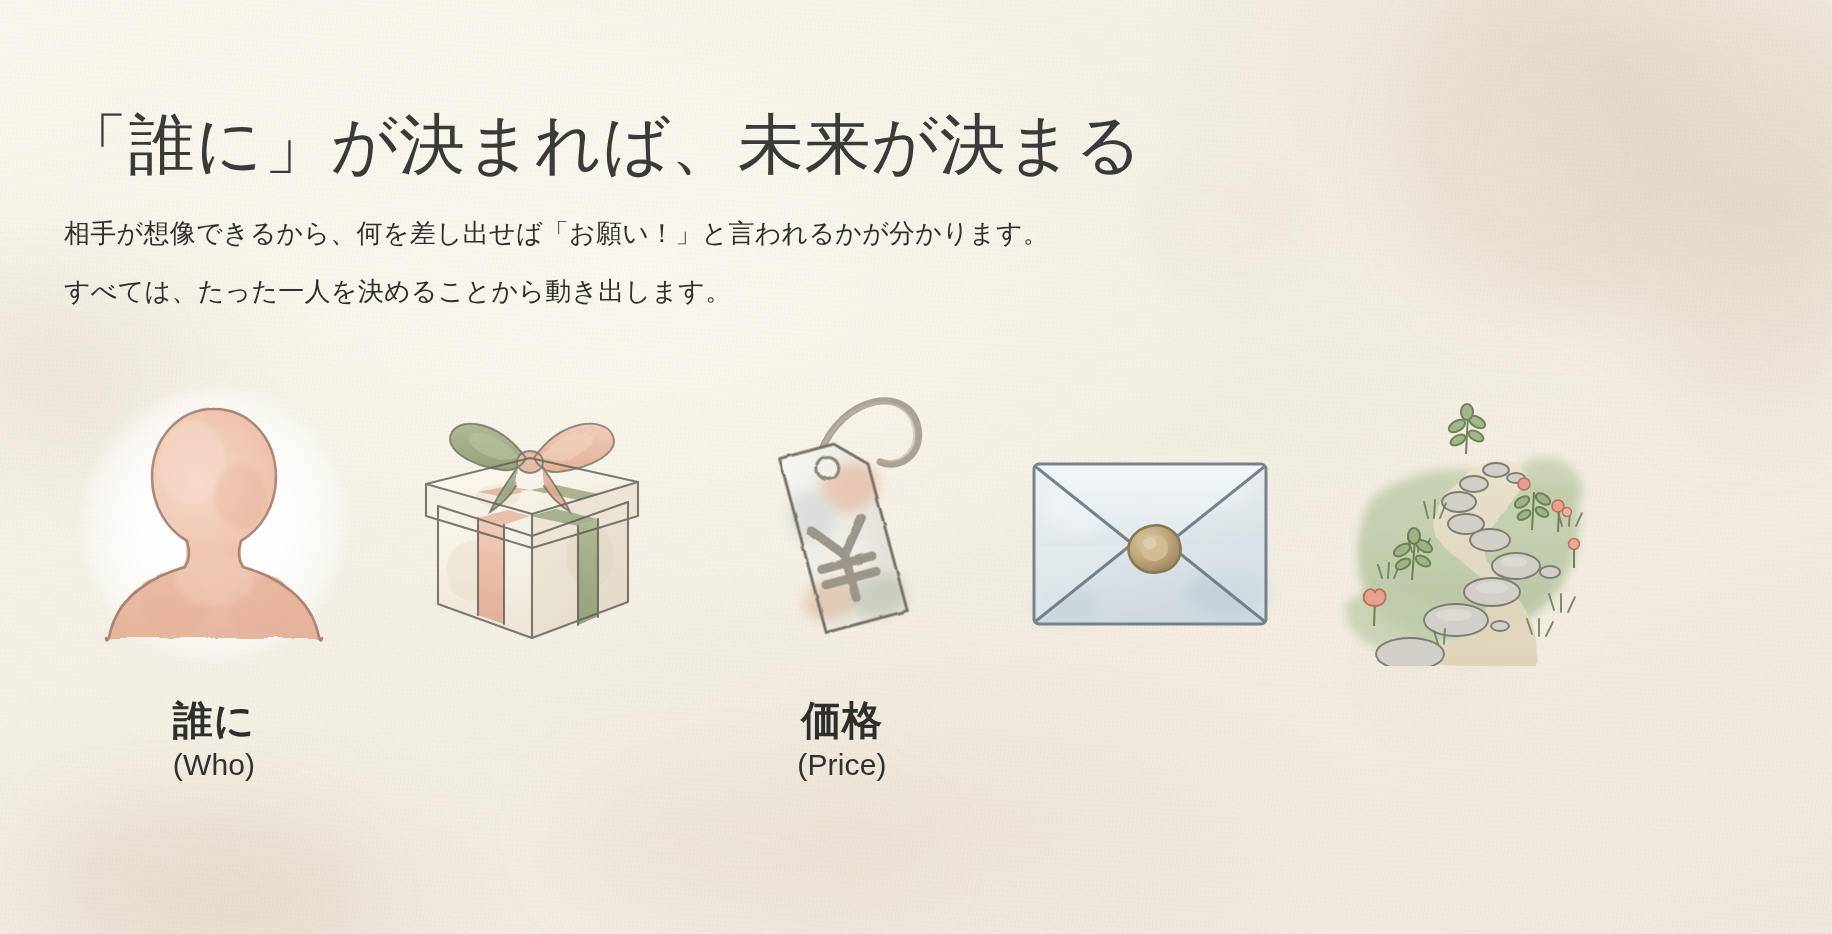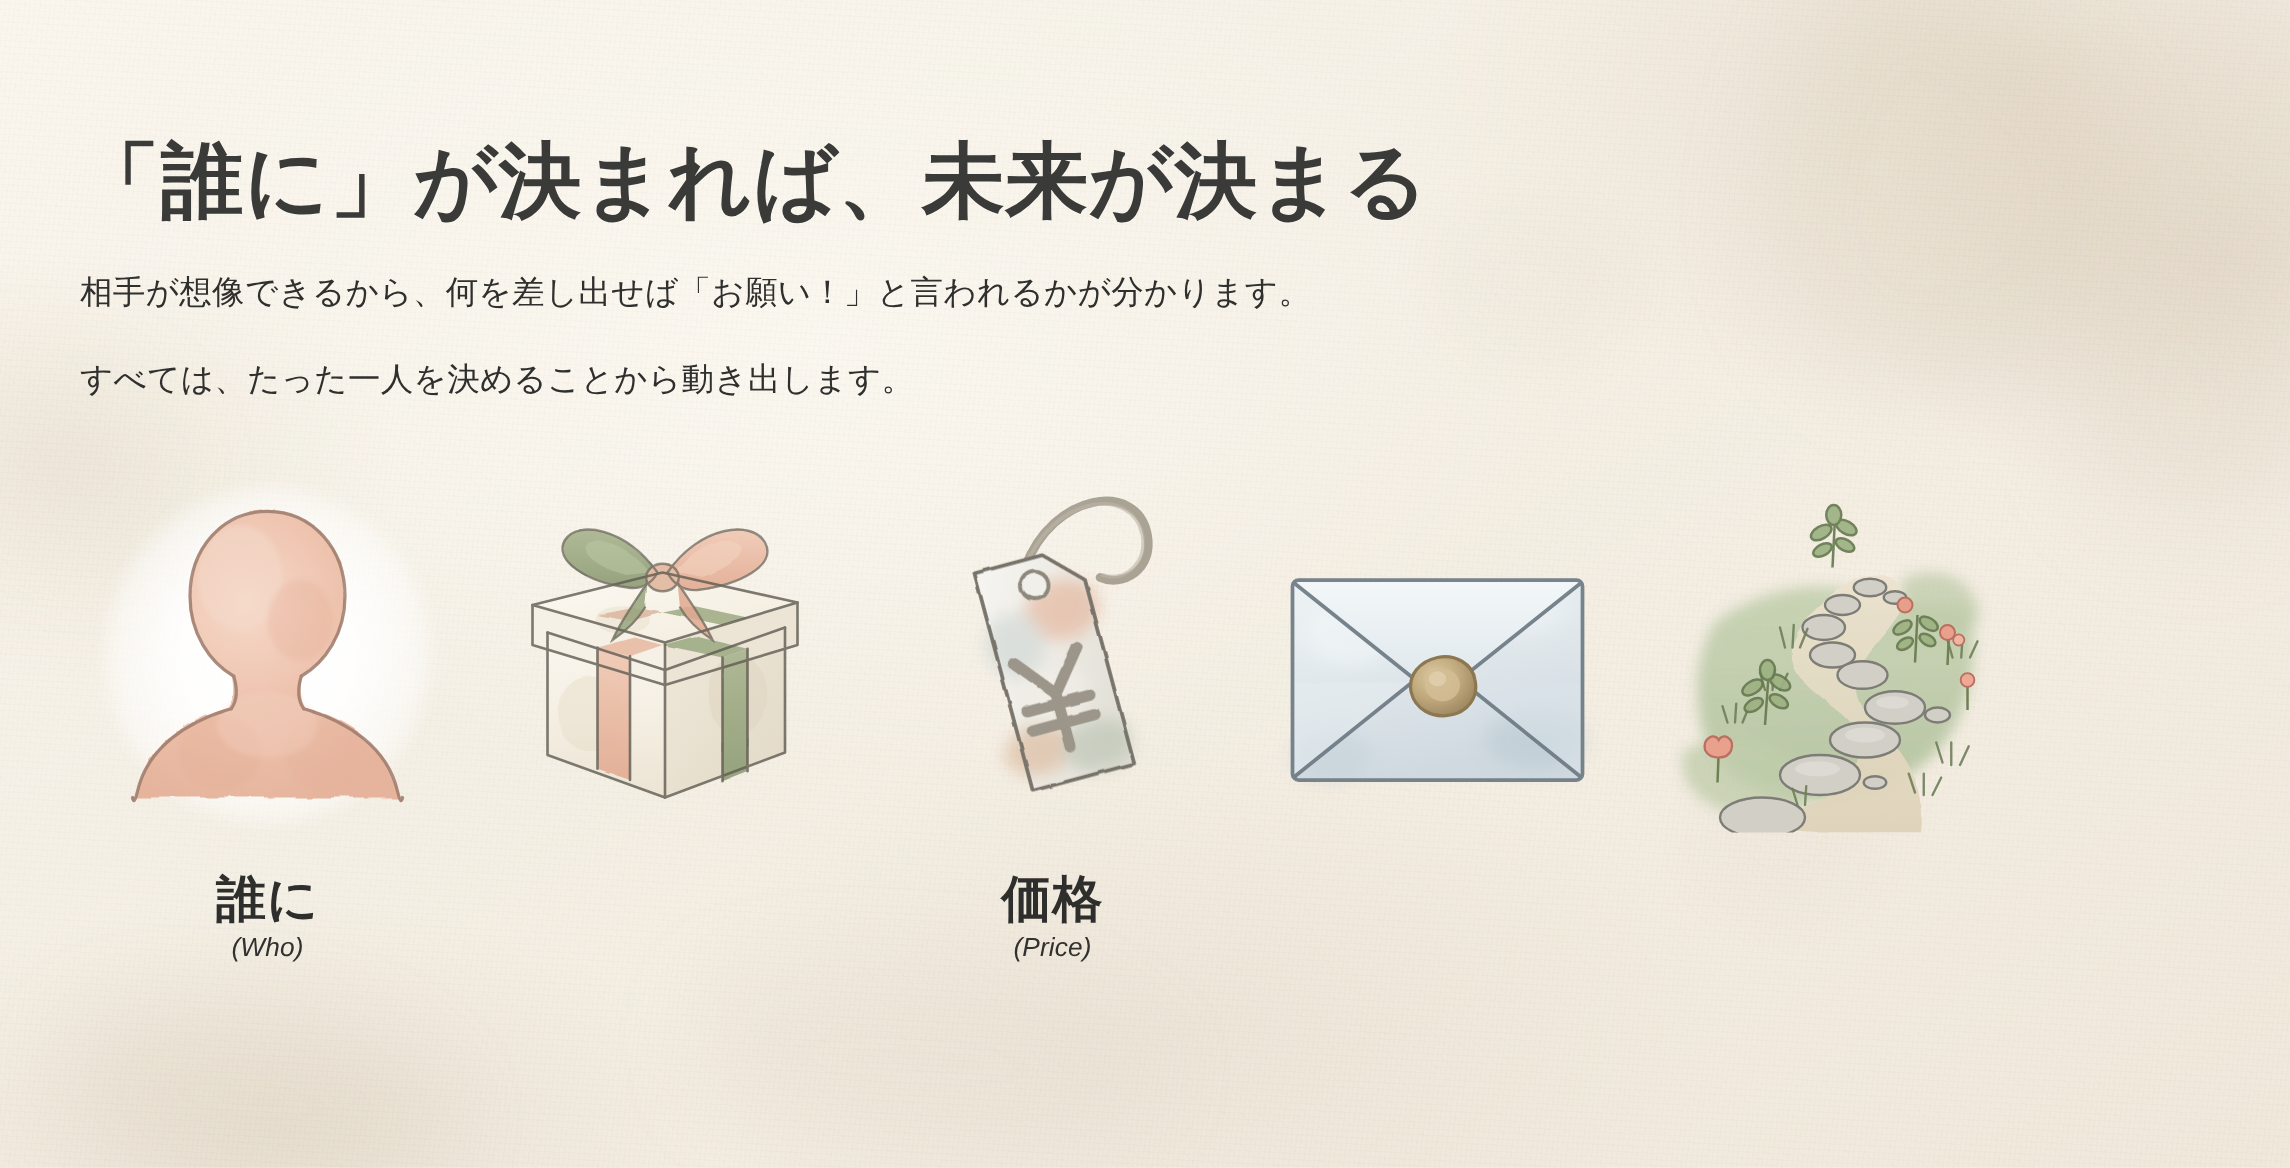--- a/index.html
+++ b/index.html
@@ -44,37 +44,37 @@
       repeating-linear-gradient(44deg, rgba(160,144,122,0.028) 0px, rgba(160,144,122,0.028) 1px, rgba(0,0,0,0) 1px, rgba(0,0,0,0) 9px);
   }
   #washes { position:absolute; inset:0; pointer-events:none; }
 
   
   #headline {
     position: absolute;
     left: 62px;
     top: 56px;
     font-size: 66px;
-    font-weight: 700;
+    font-weight: 400;
     letter-spacing: .012em;
     color: #3a3a38;
     white-space: nowrap;
     text-shadow: 0 1px 0 rgba(255,255,255,.35);
   }
   .sub-line {
     position: absolute;
     left: 64px;
     font-size: 26px;
     font-weight: 500;
     letter-spacing: .010em;
     color: #2f2f2e;
     white-space: nowrap;
   }
   #sub-line-1 { top: 190px; }
-  #sub-line-2 { top: 260px; }
+  #sub-line-2 { top: 248px; }
 
   
   #flow {
     position: absolute;
     left: 0;
     top: 366px;
     width: 1832px;
     height: 520px;
   }
   .stage {
@@ -93,27 +93,26 @@
   .art svg { position: absolute; left: 0; top: 0; }
   .caption { position: absolute; left: 0; width: 300px; top: 332px; }
   .cap-jp {
     font-size: 40px;
     font-weight: 700;
     color: #2e2e2c;
     line-height: 1.1;
     letter-spacing: .02em;
   }
   .cap-en {
-    font-size: 21px;
+    font-size: 30px;
     font-weight: 400;
     color: #31312f;
     line-height: 1.25;
     margin-top: 4px;
     letter-spacing: .005em;
-    font-style: italic;
   }
 
   .stage-who      { left: 64px; }
   .stage-product  { left: 380px; }
   .stage-price    { left: 692px; }
   .stage-words    { left: 1000px; }
   .stage-pathway  { left: 1316px; }
 
   
   #who-glow {

